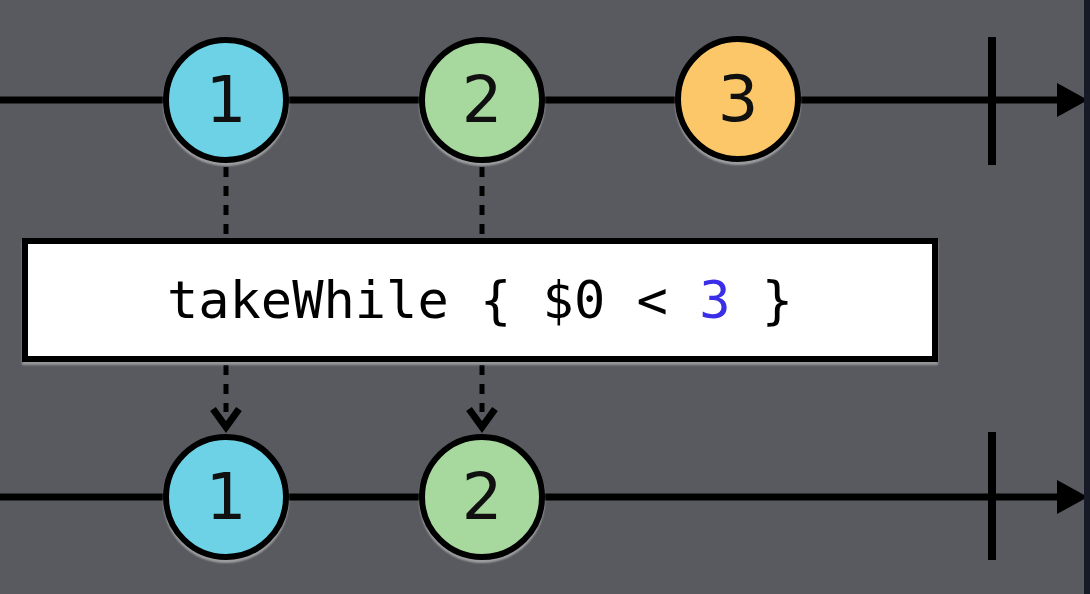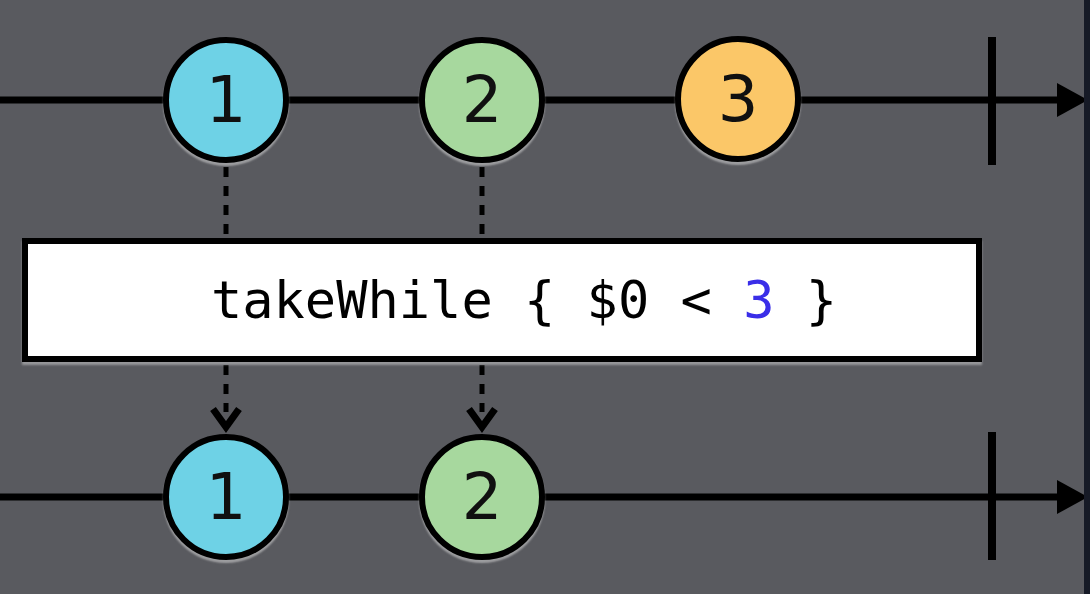--- a/index.html
+++ b/index.html
@@ -43,21 +43,20 @@
   .op-box {
     position: absolute;
     left: 22px; top: 238px;
     width: 904px; height: 112px;
     border: 6px solid #000;
     background: #ffffff;
     display: flex;
     align-items: center;
     justify-content: center;
     box-shadow: 0 3px 2px rgba(225,225,225,0.45);
-    padding-left: 44px;
   }
   .op-text {
     font-family: "DejaVu Sans Mono", "Liberation Mono", monospace;
     font-size: 52px;
     color: #000000;
     white-space: pre;
   }
 </style>
 </head>
 <body>

